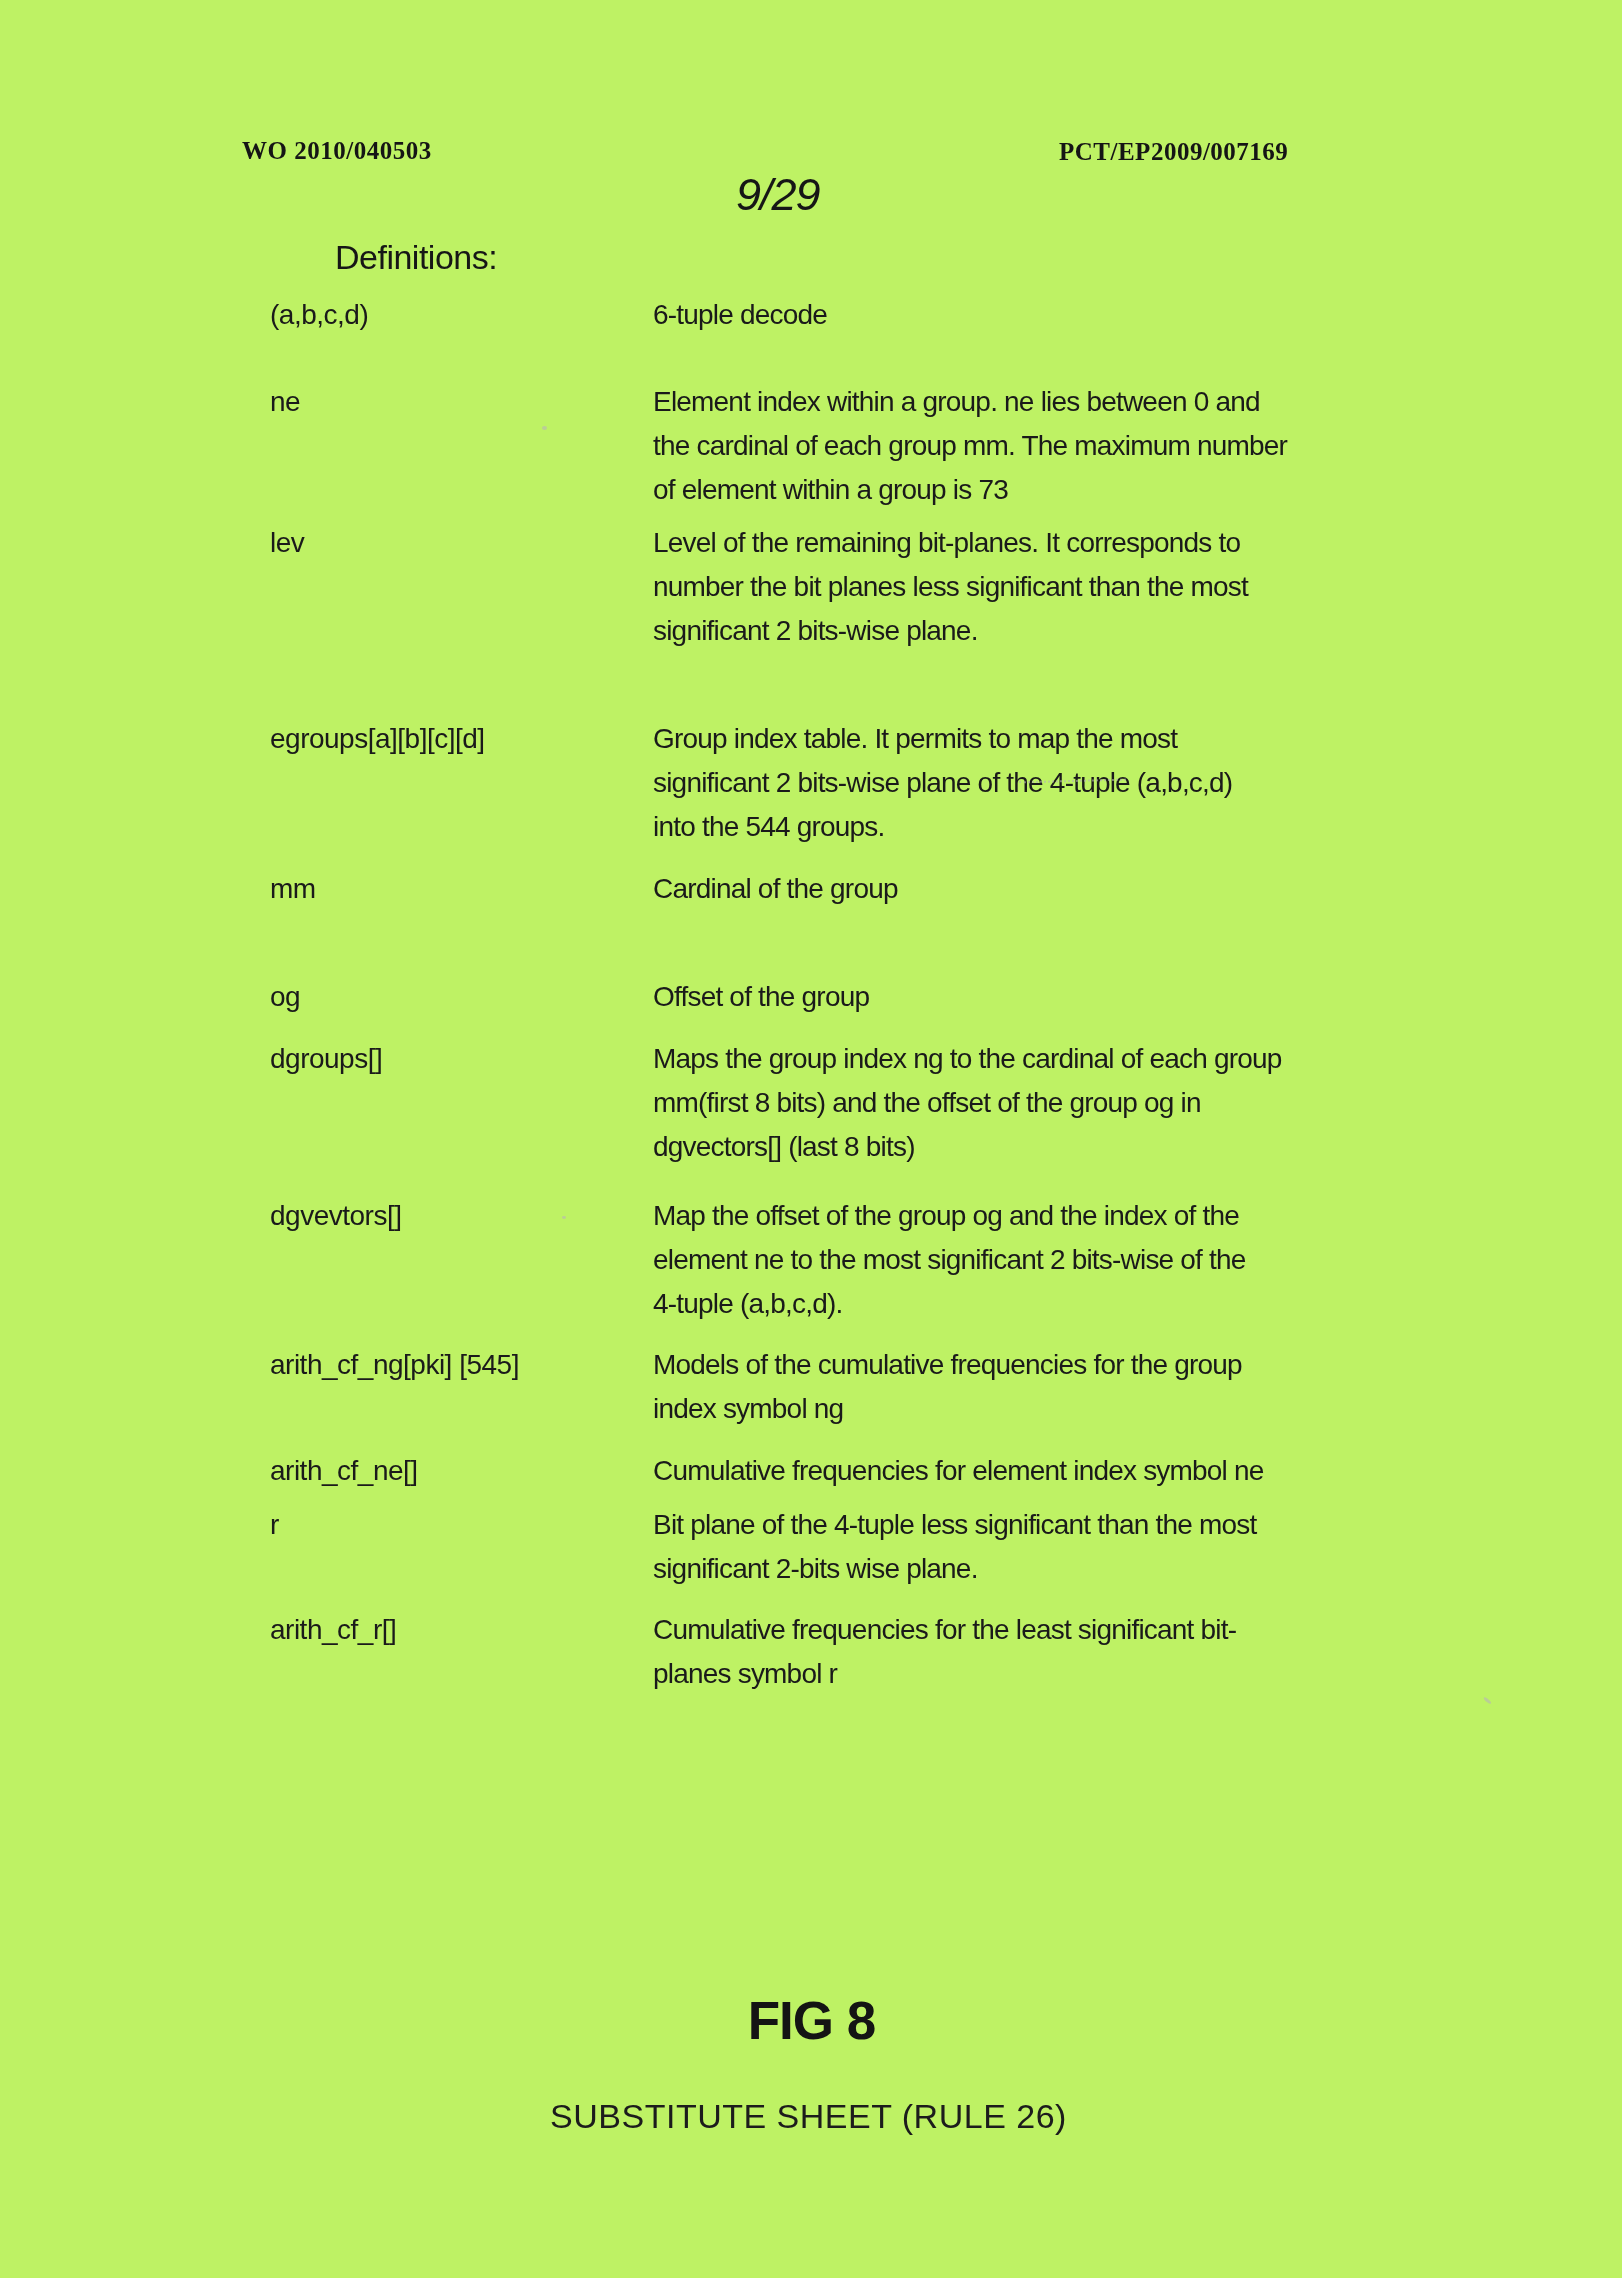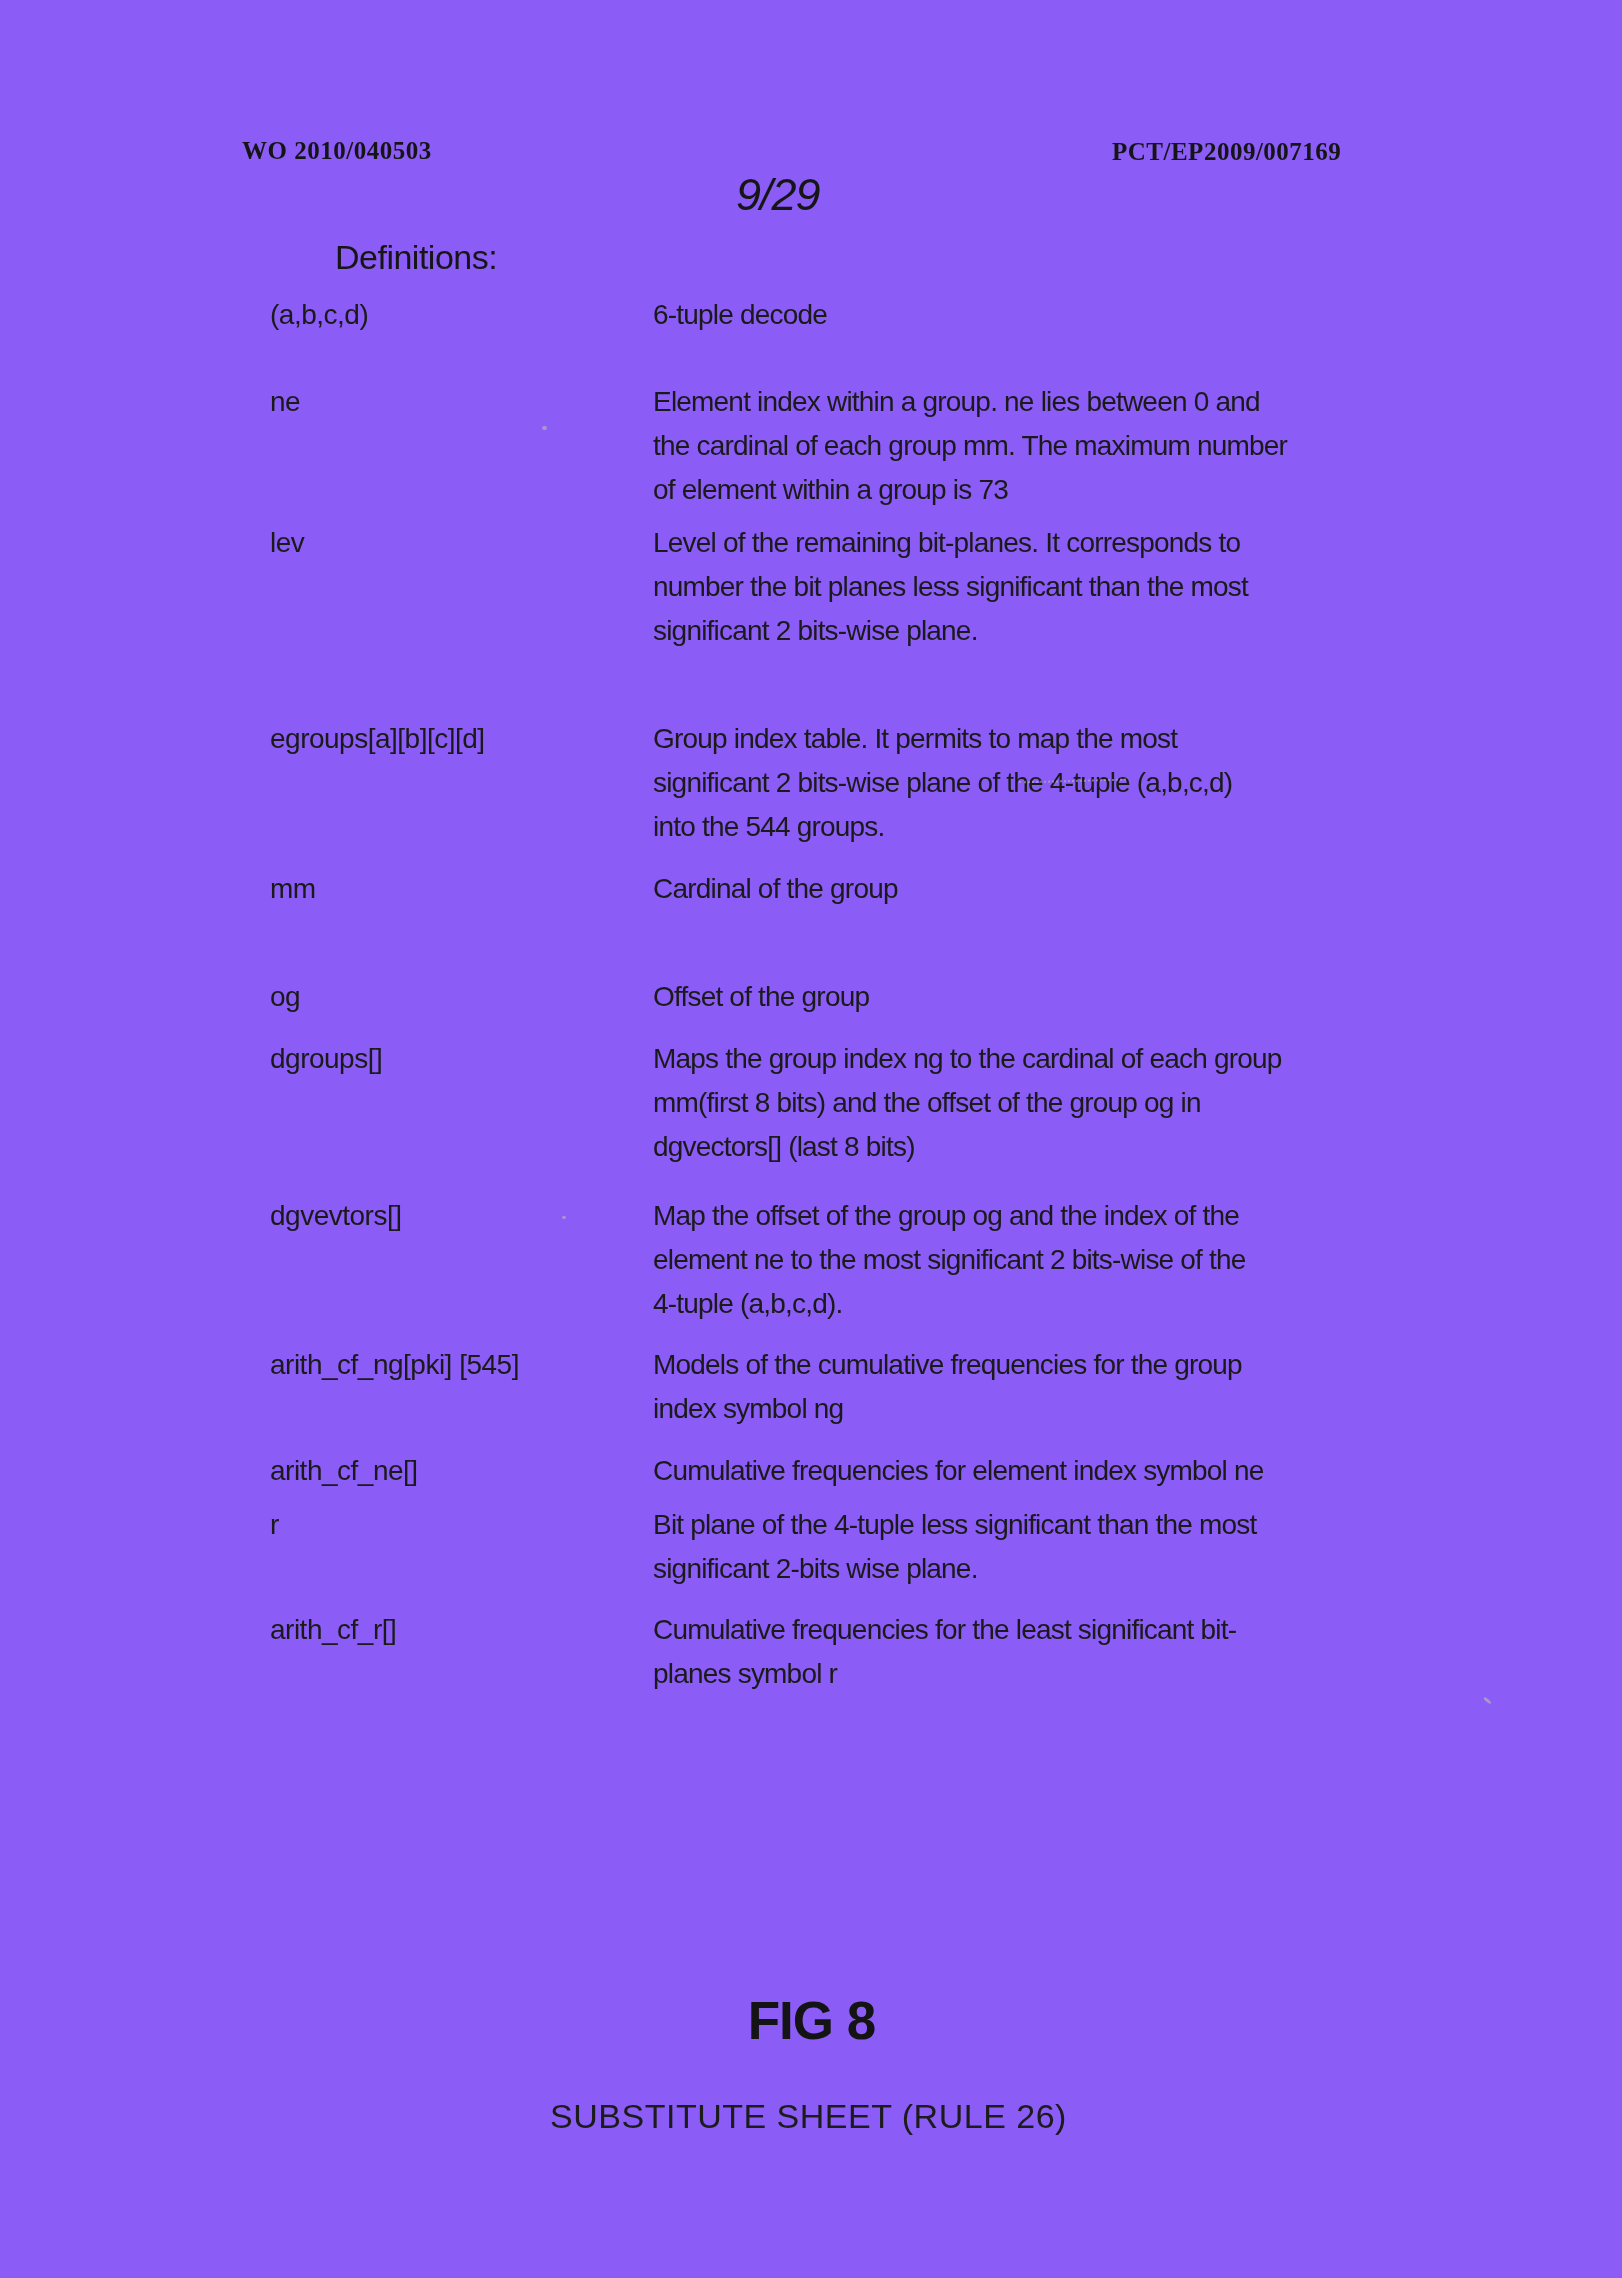--- a/index.html
+++ b/index.html
@@ -2,36 +2,36 @@
 <html><head>
 <meta charset="utf-8">
 <style>
   html, body { margin: 0; padding: 0; }
   body { background: #e9e9e9; }
 
   .page {
     position: relative;
     width: 1623px;
     height: 2278px;
-    background: #8b5cf6;
+    background: #bef264;
     font-family: "Liberation Sans", sans-serif;
     color: #1a1a1a;
     overflow: hidden;
   }
 
   .header-left, .header-right {
     position: absolute;
     font-family: "Liberation Serif", serif;
     font-weight: bold;
     font-size: 25px;
     letter-spacing: 0.5px;
     color: #151515;
   }
   .header-left  { left: 242px; top: 137px; }
-  .header-right { left: 1112px; top: 138px; }
+  .header-right { left: 1059px; top: 138px; }
 
   .sheet-number {
     position: absolute;
     left: 736px; top: 169px;
     font-size: 45px;
     letter-spacing: -1px;
     color: #161616;
     font-style: italic;
   }
 

